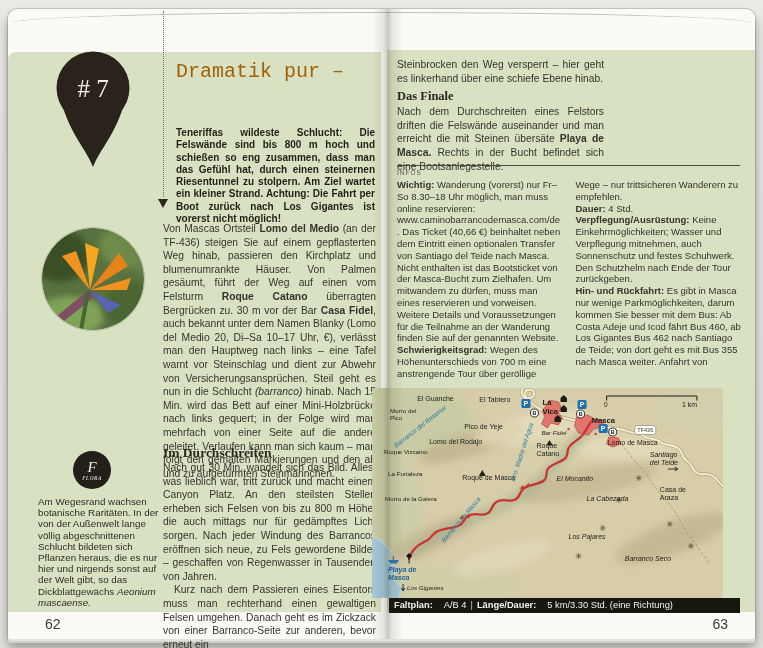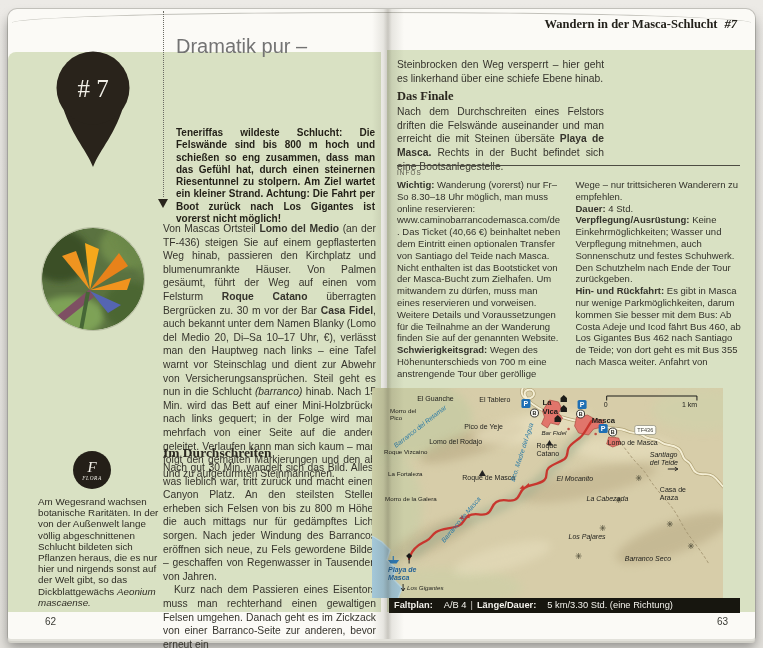--- a/index.html
+++ b/index.html
@@ -15,38 +15,38 @@
   .green.lp{left:0;top:43px;width:373px;height:560px;border-radius:8px 0 0 0;}
   .green.rp{left:379px;top:41px;width:368px;height:562px;}
   .spine{position:absolute;left:364px;top:0;width:32px;height:100%;z-index:6;pointer-events:none;
         background:linear-gradient(90deg,rgba(55,50,35,0) 0%,rgba(55,50,35,.10) 35%,rgba(55,50,35,.26) 50%,rgba(55,50,35,.10) 62%,rgba(55,50,35,0) 100%);}
   .abs{position:absolute;}
 
   
   .pin{left:48px;top:42px;width:74px;height:118px;}
   .dotline{left:155px;top:2px;width:0;height:186px;border-left:1px dotted #6b6b63;}
   .dtri{left:150px;top:190px;width:0;height:0;border-left:5px solid transparent;border-right:5px solid transparent;border-top:9px solid #29241c;}
-  .titleblock{left:168px;top:26px;width:205px;font-family:Liberation Sans, sans-serif;color:#737373;}
+  .titleblock{left:168px;top:51px;width:205px;font-family:Liberation Mono, monospace;color:#a16207;}
   .kicker{font-size:20px;line-height:23px;font-weight:400;}
   .titleline{font-size:20px;line-height:23px;font-weight:bold;letter-spacing:.2px;}
   .teaser{left:168px;top:118px;width:199px;font-size:10px;line-height:12.3px;font-weight:bold;color:#221f17;text-align:justify;}
   .body{font-size:10.3px;line-height:13.6px;text-align:justify;color:#35332c;}
   .body1{left:155px;top:213px;width:213px;}
   .h2{left:155px;top:436px;font-family:"Liberation Serif",serif;font-size:13.5px;font-weight:bold;color:#2b2820;}
   .body2{left:155px;top:452px;width:213px;}
   .body2 p{margin:0;}
   .body2 p + p{text-indent:11px;}
   .photo{left:34px;top:219px;width:102px;height:102px;border-radius:50%;overflow:hidden;box-shadow:0 0 0 1px rgba(90,90,70,.25);}
   .caption{left:32px;top:331px;width:122px;font-style:italic;font-size:9.8px;line-height:12.2px;color:#3e4434;}
   .flora{left:65px;top:442px;width:38px;height:38px;border-radius:50%;background:#241f18;color:#f0eee6;
          display:flex;flex-direction:column;align-items:center;justify-content:center;font-family:"Liberation Serif",serif;}
   .flora .fl{font-style:italic;font-size:15px;line-height:14px;}
   .flora .fw{font-style:italic;font-size:5.3px;letter-spacing:.6px;margin-top:1px;}
   .floratext{left:30px;top:487px;width:127px;font-size:9.8px;line-height:11.2px;color:#2f2d25;}
-  .pageno{font-size:10px;color:#3b3b35;top:607px;}
+  .pageno{font-size:14px;color:#3b3b35;top:607px;}
   .pn-l{left:37px;} .pn-r{right:27px;}
 
   
   .runhead{right:18px;top:8px;font-family:"Liberation Serif",serif;font-weight:bold;font-size:12.5px;color:#23211b;}
   .runhead .hn{margin-left:7px;font-style:italic;}
   .rpara{left:389px;width:207px;font-size:10.3px;line-height:13.7px;text-align:justify;color:#35332c;}
   .p1{top:49px;} .p2{top:96px;}
   .h2r{left:389px;top:80px;font-family:"Liberation Serif",serif;font-size:12.5px;font-weight:bold;color:#2b2820;}
   .rule{left:389px;top:156px;width:343px;border-top:1px solid #4d4c42;}
   .infoslabel{left:389px;top:160px;font-size:6.3px;letter-spacing:1.1px;color:#565449;}
@@ -129,23 +129,20 @@
   </div>
 
   <div class="abs flora">
     <div class="fl">F</div>
     <div class="fw">FLORA</div>
   </div>
   <div class="abs floratext"><span>Am Wegesrand wachsen botanische Raritäten. In der von der Außenwelt lange völlig abgeschnittenen Schlucht bildeten sich Pflanzen heraus, die es nur hier und nirgends sonst auf der Welt gibt, so das Dickblattgewächs </span><span class="i">Aeonium mascaense.</span></div>
 
   <div class="abs pageno pn-l">62</div>
 
-  <div class="abs runhead">
-    <span>Wandern in der Masca-Schlucht</span><span class="hn">#7</span>
-  </div>
 
   <div class="abs rpara p1">Steinbrocken den Weg versperrt – hier geht es linkerhand über eine schiefe Ebene hinab.</div>
   <div class="abs h2r">Das Finale</div>
   <div class="abs rpara p2"><span>Nach dem Durchschreiten eines Felstors driften die Felswände auseinander und man erreicht die mit Steinen übersäte </span><span class="b">Playa de Masca.</span><span> Rechts in der Bucht befindet sich eine Bootsanlegestelle.</span></div>
 
   <div class="abs rule"></div>
   <div class="abs infoslabel">INFOS</div>
 
   <div class="abs infobox">
     <p><b>Wichtig:</b><span> Wanderung (vorerst) nur Fr–So 8.30–18 Uhr möglich, man muss online reservieren: www.caminobarrancodemasca.com/de. Das Ticket (40,66 €) beinhaltet neben dem Eintritt einen optionalen Transfer von Santiago del Teide nach Masca. Nicht enthalten ist das Bootsticket von der Masca-Bucht zum Zielhafen. Um mitwandern zu dürfen, muss man eines reservieren und vorweisen. Weitere Details und Voraussetzungen für die Teilnahme an der Wanderung finden Sie auf der genannten Website.</span></p>

